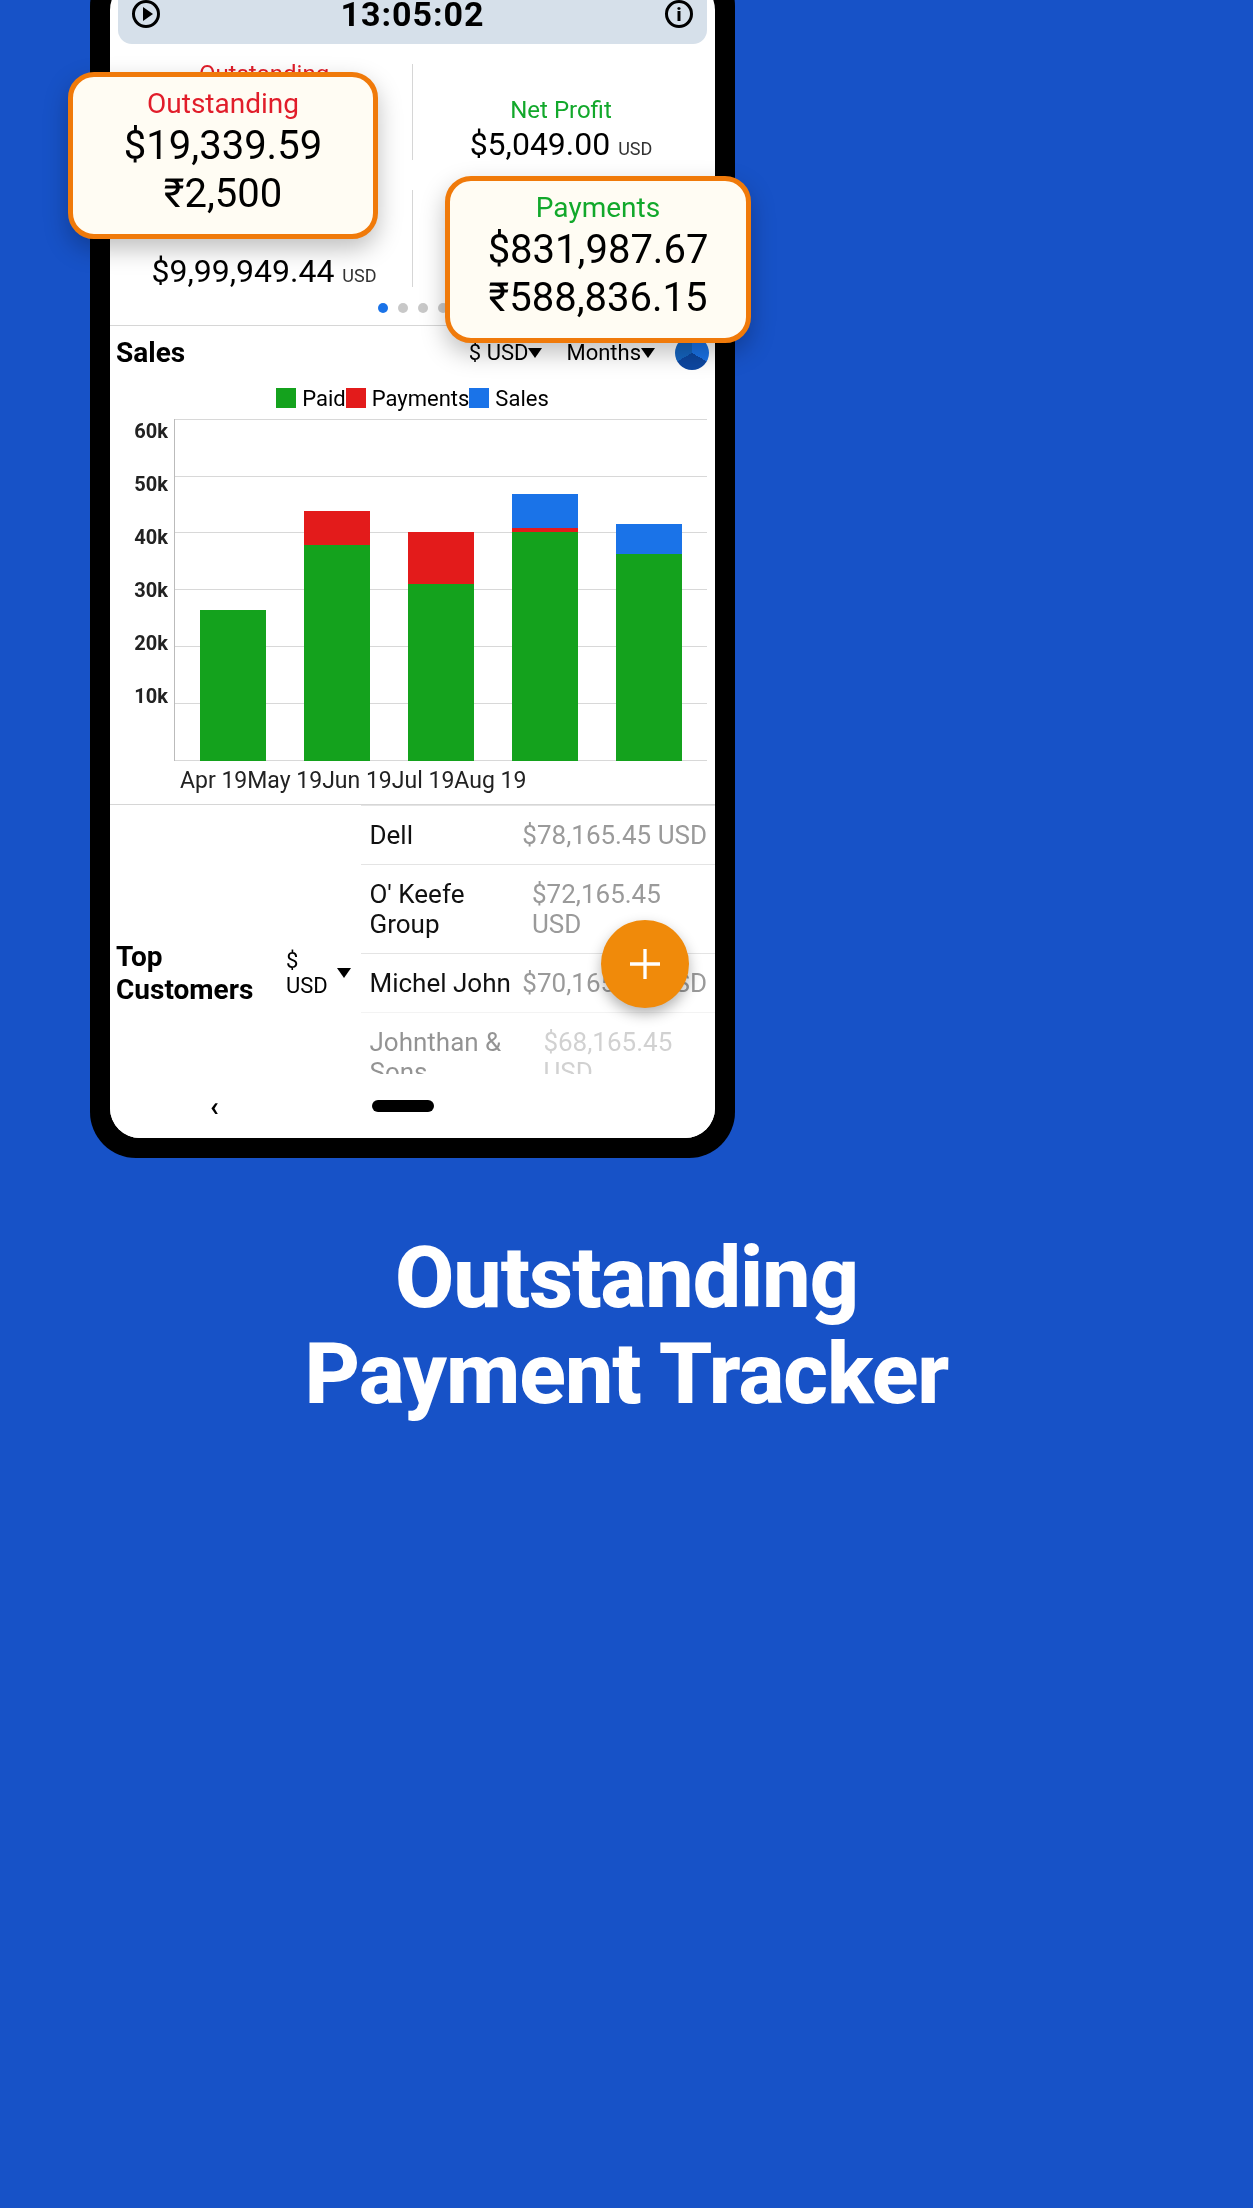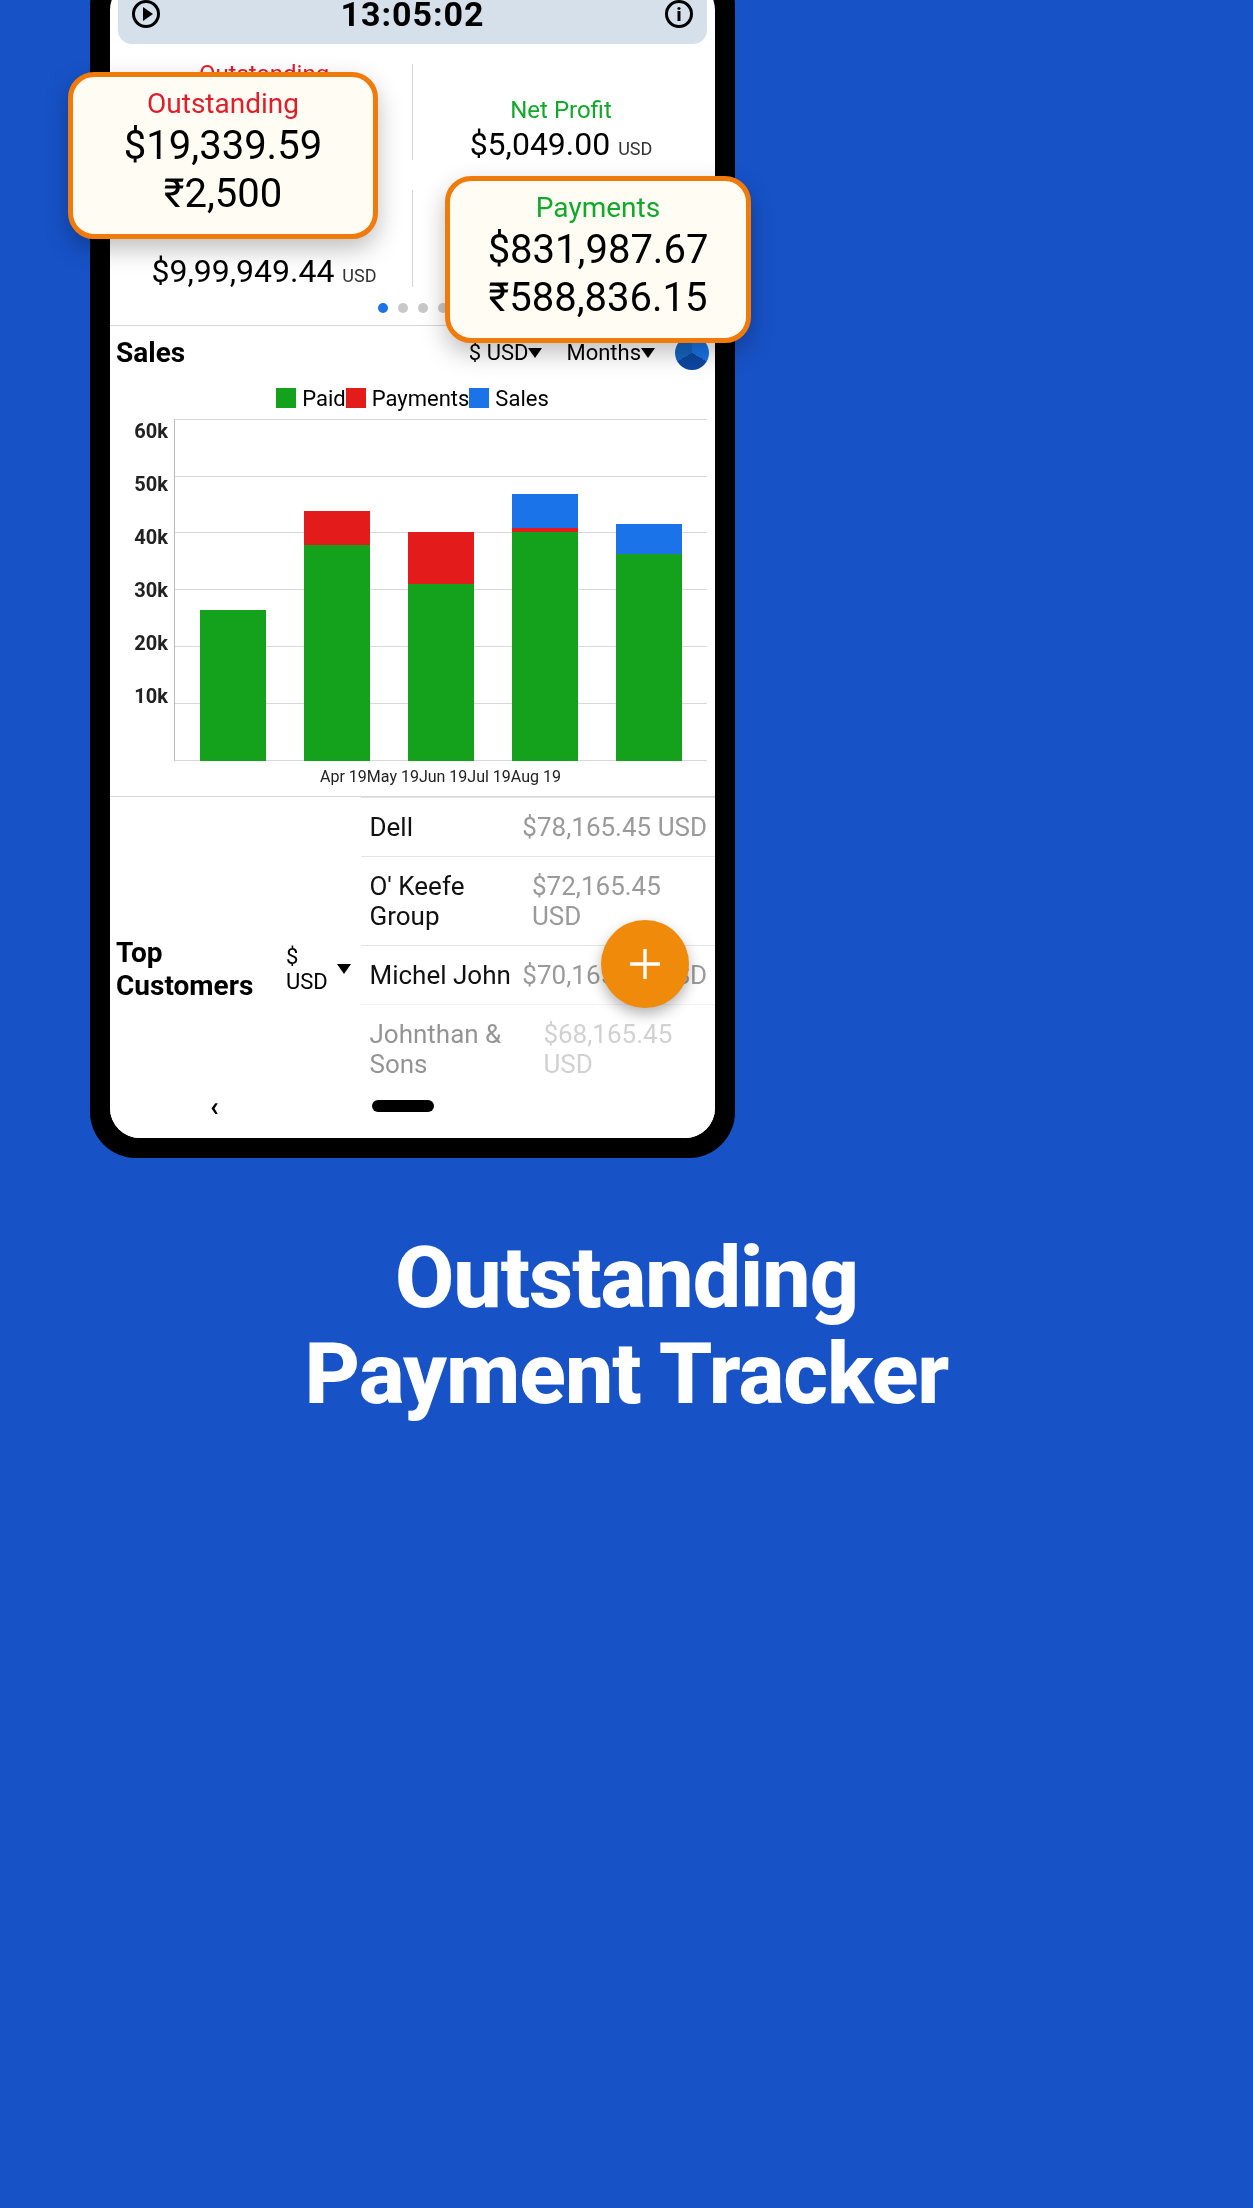--- a/index.html
+++ b/index.html
@@ -181,23 +181,23 @@
     padding: 0 6px;
   }
   .bar {
     width: 66px;
     display: flex; flex-direction: column-reverse;
   }
   .seg-paid { background: #14a21d; }
   .seg-overdue { background: #e31b1b; }
   .seg-sales { background: #1a73e8; }
   .xlabels {
-    display: flex; justify-content: center;
+    display: flex; justify-content: flex-start;
     padding: 6px 6px 0 62px;
-    font-size: 16px;
+    font-size: 23px;
     color: #222;
   }
 
   .customers {
     flex: 1;
     overflow: hidden;
     display: flex; flex-direction: row;
   }
   .cust-head {
     display: flex; align-items: center;

